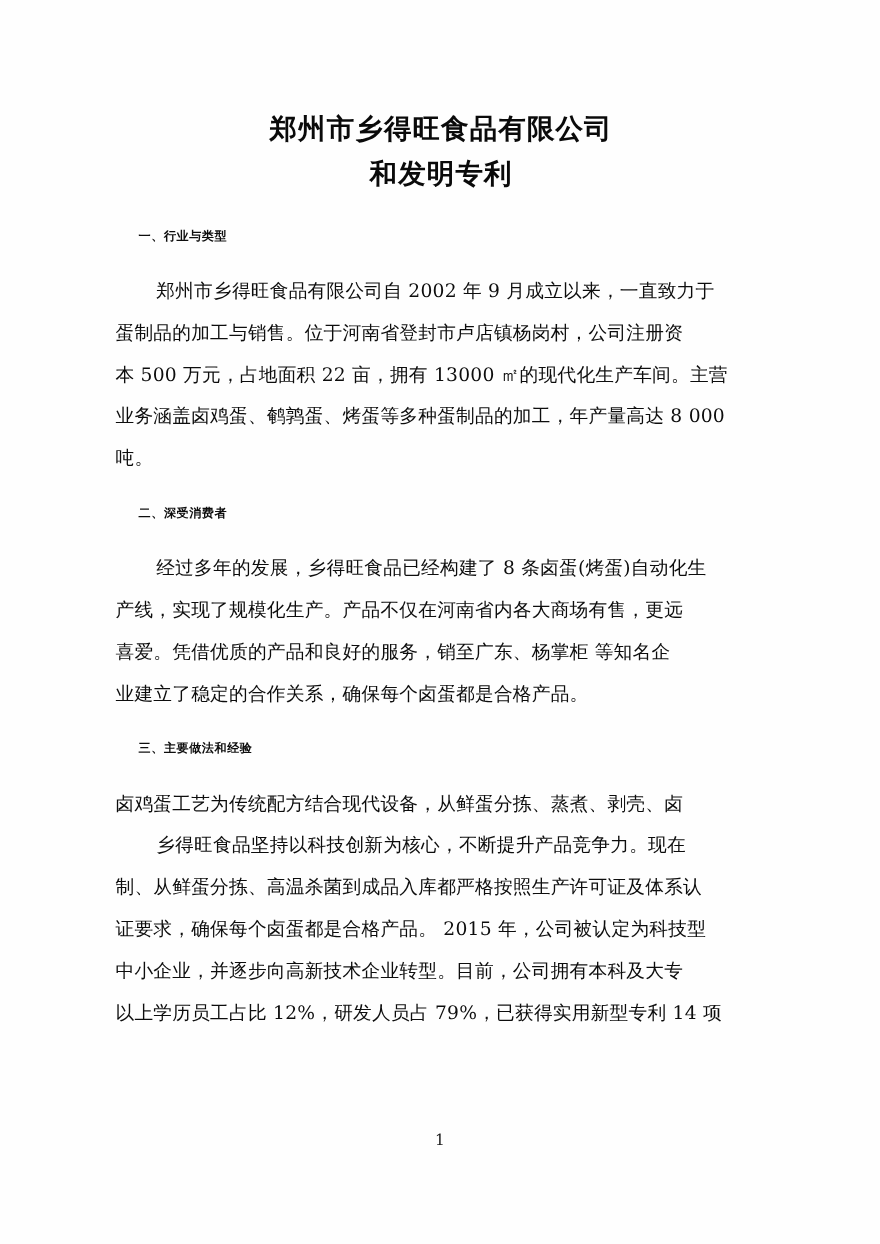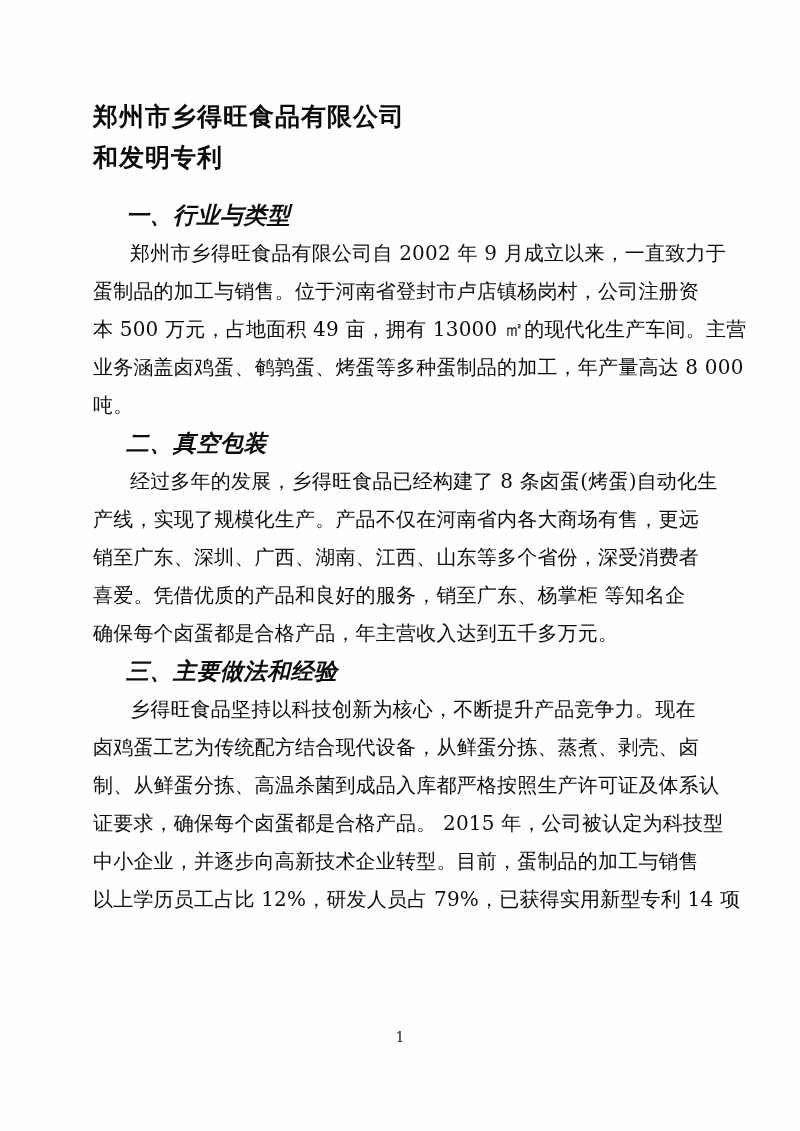--- a/index.html
+++ b/index.html
@@ -25,46 +25,45 @@
     background: #fefefe;
     box-sizing: border-box;
   }
   .content {
     position: absolute;
     left: 93px;
     top: 96px;
     width: 616px;
   }
   .doc-title {
-    text-align: left;
+    text-align: center;
     font-weight: bold;
     font-size: 25px;
     letter-spacing: 1px;
     line-height: 41px;
     margin: 0;
     color: #0a0a0a;
     font-family: "DejaVu Serif", "Liberation Serif", serif;
   }
   .doc-title .title-line {
     display: block;
   }
   .section-heading {
     font-weight: bold;
-    font-size: 23px;
+    font-size: 11px;
     line-height: 38px;
     margin: 0;
     padding-left: 33px;
     letter-spacing: 0.5px;
     color: #0d0d0d;
-    font-style: italic;
   }
   .para {
-    font-size: 20px;
+    font-size: 17px;
     line-height: 38px;
-    margin: 0;
+    margin: 12px;
     text-align: justify;
     text-justify: inter-ideograph;
     letter-spacing: 0.2px;
     color: #0d0d0d;
   }
   .para .ln {
     display: block;
     white-space: nowrap;
   }
   .indent {
@@ -95,41 +94,40 @@
       <span class="title-line">郑州市乡得旺食品有限公司</span>
       <span class="title-line">和发明专利</span>
     </div>
 
     <div class="spacer-title"></div>
 
     <div class="section-heading">一、行业与类型</div>
     <div class="para">
       <span class="ln indent">郑州市乡得旺食品有限公司自 2002 年 9 月成立以来，一直致力于</span>
       <span class="ln">蛋制品的加工与销售。位于河南省登封市卢店镇杨岗村，公司注册资</span>
-      <span class="ln">本 500 万元，占地面积 49 亩，拥有 13000 ㎡的现代化生产车间。主营</span>
+      <span class="ln">本 500 万元，占地面积 22 亩，拥有 13000 ㎡的现代化生产车间。主营</span>
       <span class="ln">业务涵盖卤鸡蛋、鹌鹑蛋、烤蛋等多种蛋制品的加工，年产量高达 8 000</span>
       <span class="ln">吨。</span>
     </div>
 
-    <div class="section-heading">二、真空包装</div>
+    <div class="section-heading">二、深受消费者</div>
     <div class="para">
       <span class="ln indent">经过多年的发展，乡得旺食品已经构建了 8 条卤蛋(烤蛋)自动化生</span>
       <span class="ln">产线，实现了规模化生产。产品不仅在河南省内各大商场有售，更远</span>
-      <span class="ln">销至广东、深圳、广西、湖南、江西、山东等多个省份，深受消费者</span>
       <span class="ln">喜爱。凭借优质的产品和良好的服务，销至广东、杨掌柜 等知名企</span>
-      <span class="ln">确保每个卤蛋都是合格产品，年主营收入达到五千多万元。</span>
+      <span class="ln">业建立了稳定的合作关系，确保每个卤蛋都是合格产品。</span>
     </div>
 
     <div class="section-heading">三、主要做法和经验</div>
     <div class="para">
+      <span class="ln">卤鸡蛋工艺为传统配方结合现代设备，从鲜蛋分拣、蒸煮、剥壳、卤</span>
       <span class="ln indent">乡得旺食品坚持以科技创新为核心，不断提升产品竞争力。现在</span>
-      <span class="ln">卤鸡蛋工艺为传统配方结合现代设备，从鲜蛋分拣、蒸煮、剥壳、卤</span>
       <span class="ln">制、从鲜蛋分拣、高温杀菌到成品入库都严格按照生产许可证及体系认</span>
       <span class="ln">证要求，确保每个卤蛋都是合格产品。 2015 年，公司被认定为科技型</span>
-      <span class="ln">中小企业，并逐步向高新技术企业转型。目前，蛋制品的加工与销售</span>
+      <span class="ln">中小企业，并逐步向高新技术企业转型。目前，公司拥有本科及大专</span>
       <span class="ln">以上学历员工占比 12%，研发人员占 79%，已获得实用新型专利 14 项</span>
     </div>
 
   </div>
 
   <div class="page-number">1</div>
 
 </div>
 
 </body></html>

